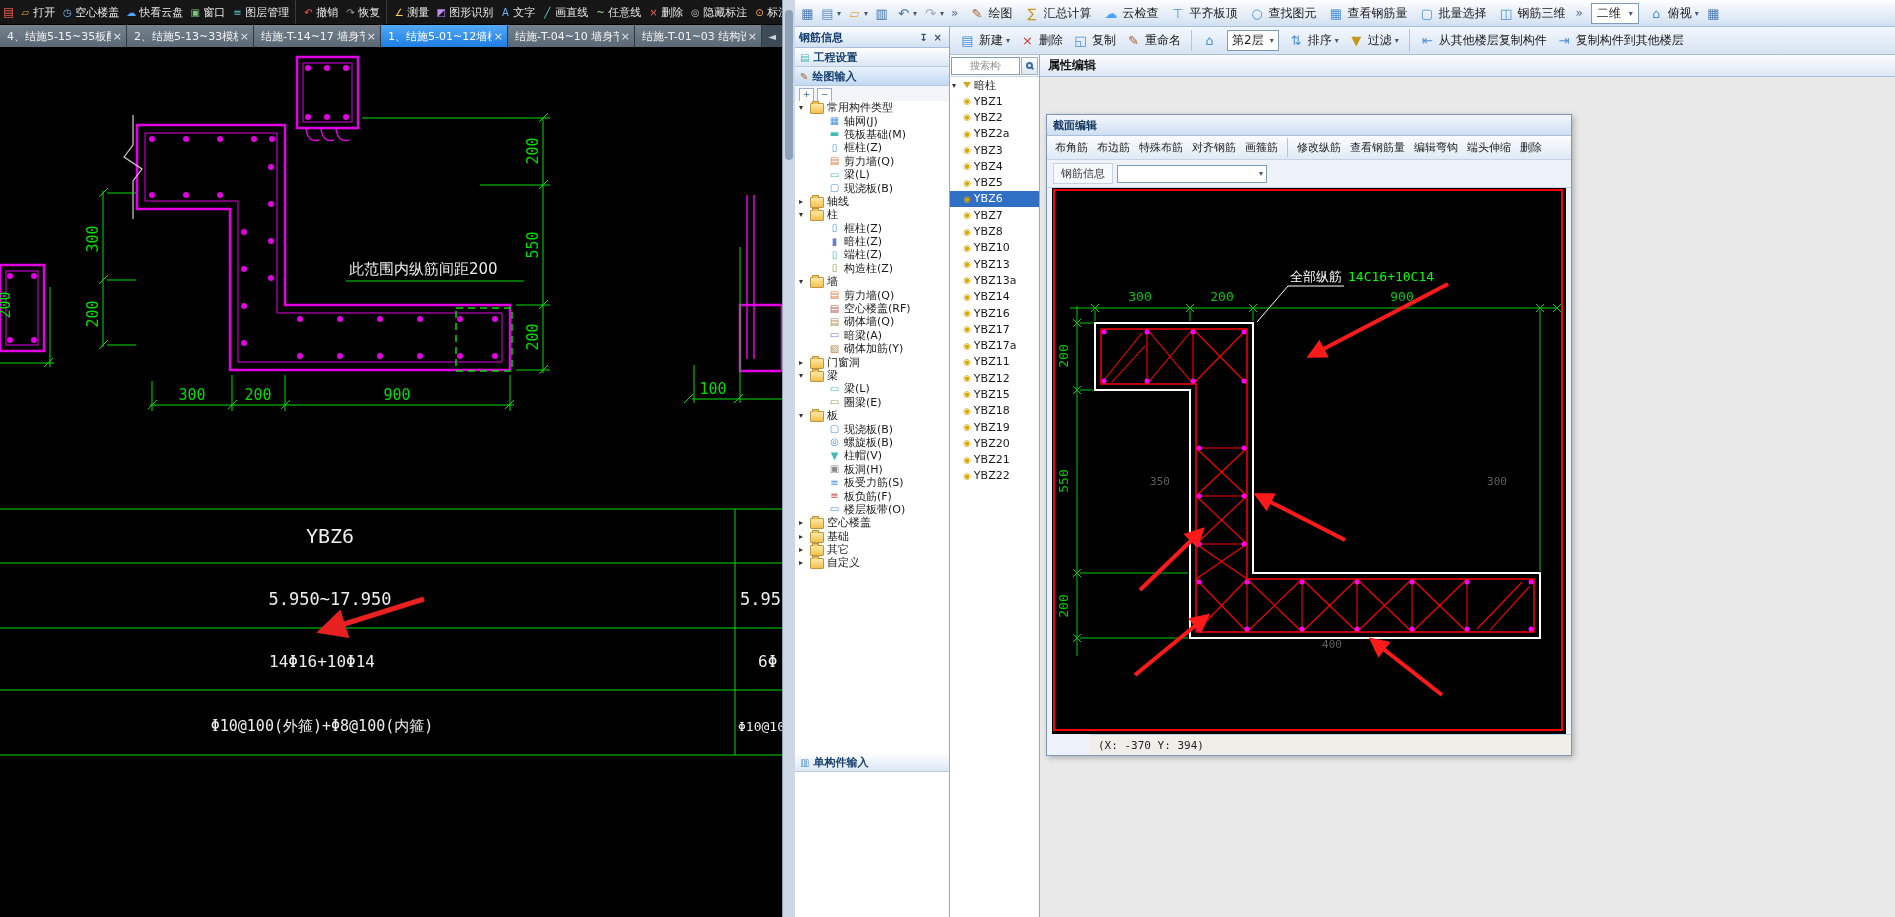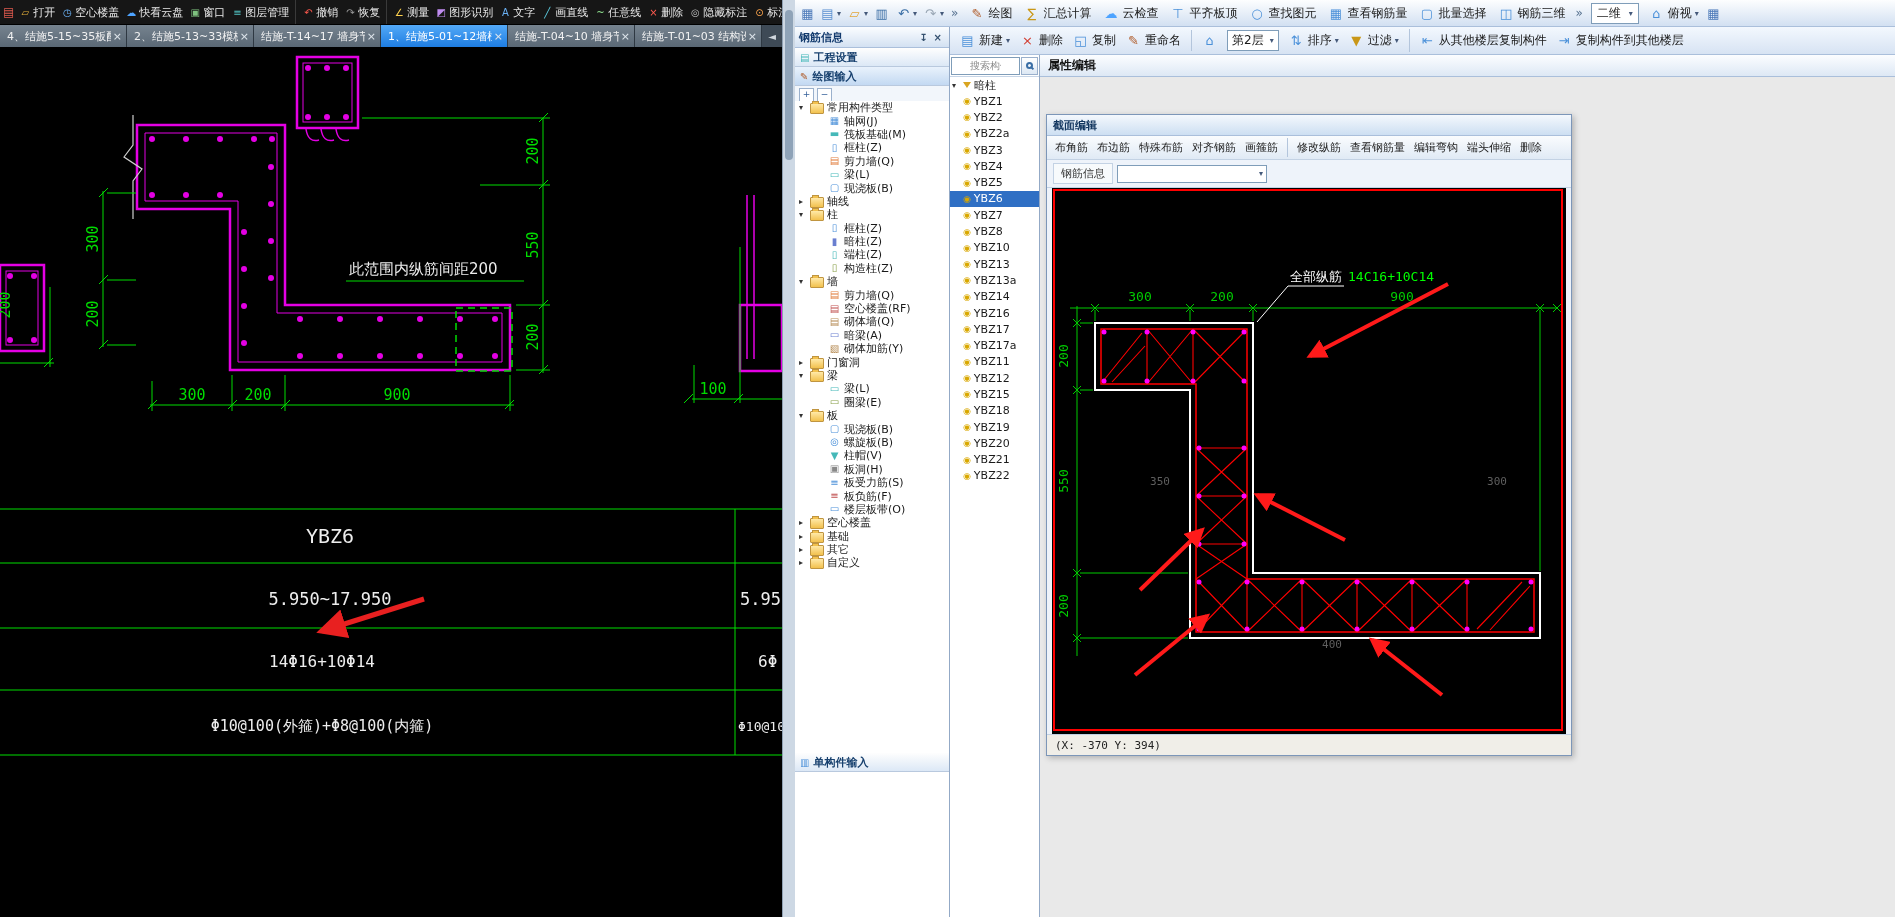--- a/index.html
+++ b/index.html
@@ -118,21 +118,21 @@
               background:linear-gradient(#fafcfe,#e0eaf5);border-bottom:1px solid #c3d2e4;overflow:hidden;}
   .sd-btn{border:none;background:transparent;font-family:inherit;font-size:11px;padding:2px 4px;white-space:nowrap;color:#222;}
   .sd-btn.is-grp{border-left:1px solid #b3c5dc;margin-left:4px;padding-left:9px;}
   .sd-rebar-row{height:28px;display:flex;align-items:center;gap:4px;padding:0 6px;box-sizing:border-box;
                 border-bottom:1px solid #c3d2e4;background:#eef3fa;}
   .sd-label{border:1px solid #c3d2e4;background:#f7fafc;padding:2px 7px;font-size:11px;color:#333;}
   .sd-combo{width:150px;height:18px;background:#fff;border:1px solid #7f9db9;display:flex;align-items:center;
             justify-content:flex-end;padding-right:3px;box-sizing:border-box;}
   .sd-canvas{height:546px;background:#000;margin:0 5px;position:relative;overflow:hidden;}
   .sd-status{height:20px;background:#f0eee8;border-top:1px solid #c3d2e4;display:flex;align-items:center;
-             padding:0 8px;font-size:11px;color:#222;font-family:"DejaVu Sans Mono",monospace;}
+             padding:0 8px;font-size:11px;color:#222;font-family:"DejaVu Sans Mono",monospace;margin-left:43px;}
 
   
   .rdim{fill:#00cc00;font-family:"DejaVu Sans Mono",monospace;font-size:13px;}
   .fdim{fill:#5f5f5f;font-family:"DejaVu Sans Mono",monospace;font-size:11px;}
   .annw{fill:#ffffff;font-family:"DejaVu Sans",sans-serif;font-size:13px;}
   .anng{fill:#00ff00;font-family:"DejaVu Sans Mono",monospace;font-size:13px;}
 </style>
 </head>
 <body>
 

